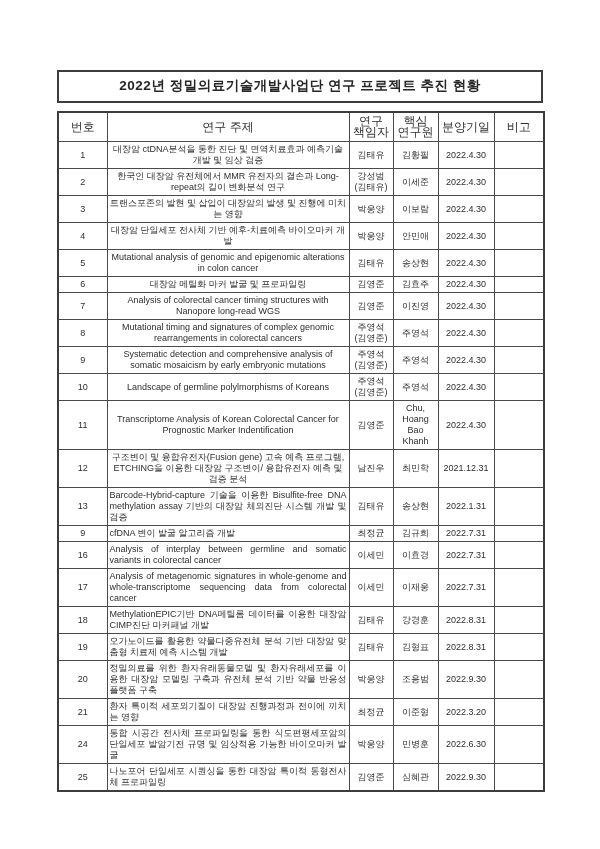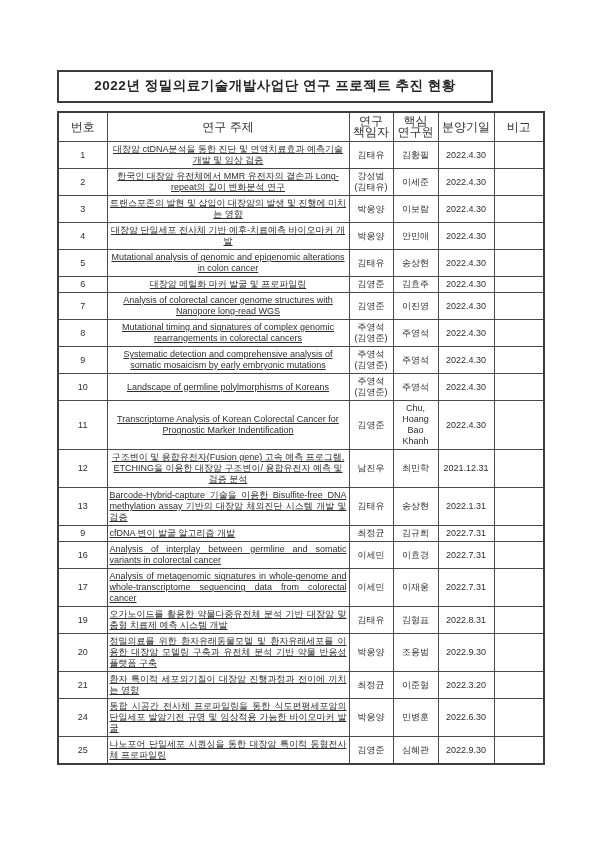--- a/index.html
+++ b/index.html
@@ -8,21 +8,21 @@
     background:#ffffff;
     font-family:"Liberation Sans","DejaVu Sans",sans-serif;
     color:#2e2e2e;
     position:relative;
   }
   .sheet{
     position:absolute;left:57px;top:70px;width:486px;
   }
   .title-box{
     box-sizing:border-box;
-    width:436px;
+    width:486px;
     border:2px solid #3c3c3c;
     text-align:center;
     font-size:13.5px;
     font-weight:bold;
     letter-spacing:0.5px;
     padding:5px 2px 6px 2px;
     color:#262626;
   }
   table.report{
     margin-top:8px;
@@ -47,21 +47,21 @@
     font-size:12px;
     white-space:pre-line;
     padding:3px 1px;
   }
   col.c-no{width:49px;}
   col.c-topic{width:242px;}
   col.c-pi{width:44px;}
   col.c-res{width:45px;}
   col.c-date{width:56px;}
   col.c-note{width:50px;}
-  td.topic{padding:2px 4px;text-decoration:underline;}
+  td.topic{padding:2px 4px;}
   td.topic.center{text-align:center;}
   td.topic.justify{text-align:justify;text-align-last:left;}
   td.small{font-size:8px;line-height:10px;}
   td.pre{white-space:pre-line;}
 </style>
 </head>
 <body>
 
 <div class="sheet">
   <div class="title-box">2022년 정밀의료기술개발사업단 연구 프로젝트 추진 현황</div>
@@ -132,21 +132,21 @@
         <tr>
           <td>6</td>
           <td class="topic center">대장암 메틸화 마커 발굴 및 프로파일링</td>
           <td class="pre">김영준</td>
           <td>김효주</td>
           <td>2022.4.30</td>
           <td></td>
         </tr>
         <tr>
           <td>7</td>
-          <td class="topic center">Analysis of colorectal cancer genome structures with Nanopore long-read WGS</td>
+          <td class="topic center">Analysis of colorectal cancer timing structures with Nanopore long-read WGS</td>
           <td class="pre">김영준</td>
           <td>이진영</td>
           <td>2022.4.30</td>
           <td></td>
         </tr>
         <tr>
           <td>8</td>
           <td class="topic center">Mutational timing and signatures of complex genomic rearrangements in colorectal cancers</td>
           <td class="pre">주영석
 (김영준)</td>
@@ -214,20 +214,28 @@
         </tr>
         <tr>
           <td>17</td>
           <td class="topic justify">Analysis of metagenomic signatures in whole-genome and whole-transcriptome sequencing data from colorectal cancer</td>
           <td class="pre">이세민</td>
           <td>이재웅</td>
           <td>2022.7.31</td>
           <td></td>
         </tr>
         <tr>
+          <td>18</td>
+          <td class="topic justify">MethylationEPIC기반 DNA메틸롬 데이터를 이용한 대장암CIMP진단 마커패널 개발</td>
+          <td class="pre">김태유</td>
+          <td>강경훈</td>
+          <td>2022.8.31</td>
+          <td></td>
+        </tr>
+        <tr>
           <td>19</td>
           <td class="topic justify">오가노이드를 활용한 약물다중유전체 분석 기반 대장암 맞춤형 치료제 예측 시스템 개발</td>
           <td class="pre">김태유</td>
           <td>김형표</td>
           <td>2022.8.31</td>
           <td></td>
         </tr>
         <tr>
           <td>20</td>
           <td class="topic justify small">정밀의료를 위한 환자유래동물모델 및 환자유래세포를 이용한 대장암 모델링 구축과 유전체 분석 기반 약물 반응성 플랫폼 구축</td>

